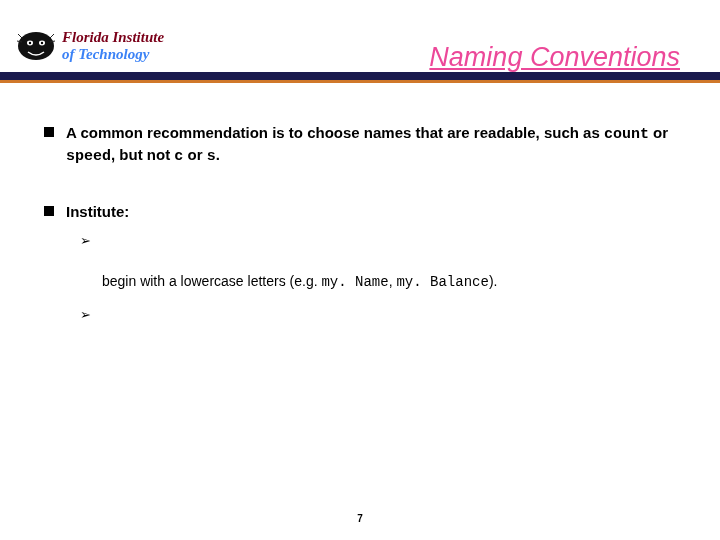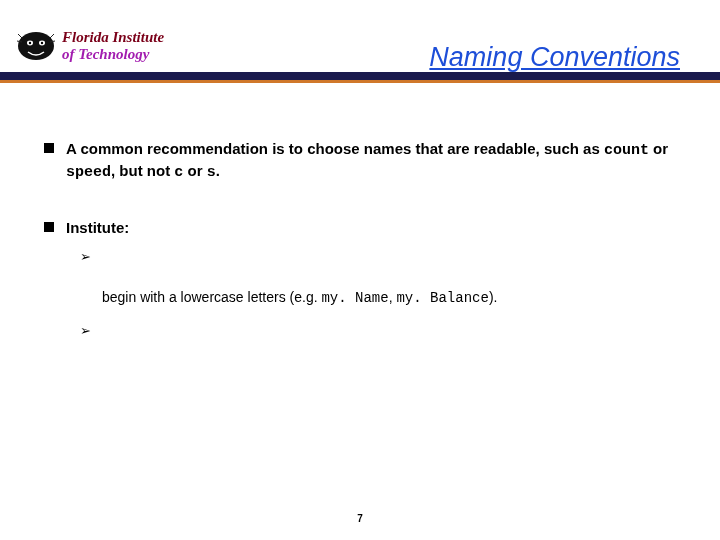--- a/index.html
+++ b/index.html
@@ -37,32 +37,32 @@
     font-family: Georgia, 'Times New Roman', serif;
     font-style: italic;
     font-weight: bold;
     color: #7a0019;
     font-size: 15px;
   }
   .logo-text .line2 {
     font-family: Georgia, 'Times New Roman', serif;
     font-style: italic;
     font-weight: bold;
-    color: #a21caf;
+    color: #3b82f6;
     font-size: 15px;
     margin-top: 2px;
   }
   .title {
     position: absolute;
     top: 22px;
     right: 40px;
     font-family: Arial, Helvetica, sans-serif;
     font-size: 27px;
     font-style: italic;
-    color: #1d4ed8;
+    color: #ec4899;
     text-decoration: underline;
     text-underline-offset: 2px;
   }
   .rule-dark {
     position: absolute;
     left: 0;
     top: 72px;
     width: 100%;
     height: 8px;
     background: #1a1a4d;
@@ -79,21 +79,21 @@
     position: absolute;
     top: 105px;
     left: 44px;
     right: 40px;
   }
   .bullet {
     display: flex;
     align-items: flex-start;
     margin-top: 24px;
   }
-  .bullet:first-child { margin-top: 34px; }
+  .bullet:first-child { margin-top: 18px; }
   .sq {
     width: 10px;
     height: 10px;
     background: #000;
     flex: 0 0 10px;
     margin-top: 4px;
     margin-right: 12px;
   }
   .btext {
     font-size: 15px;

